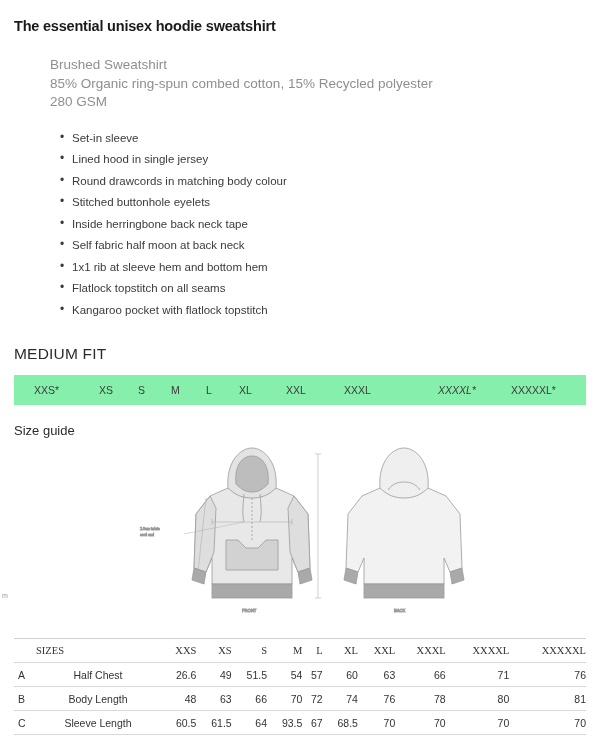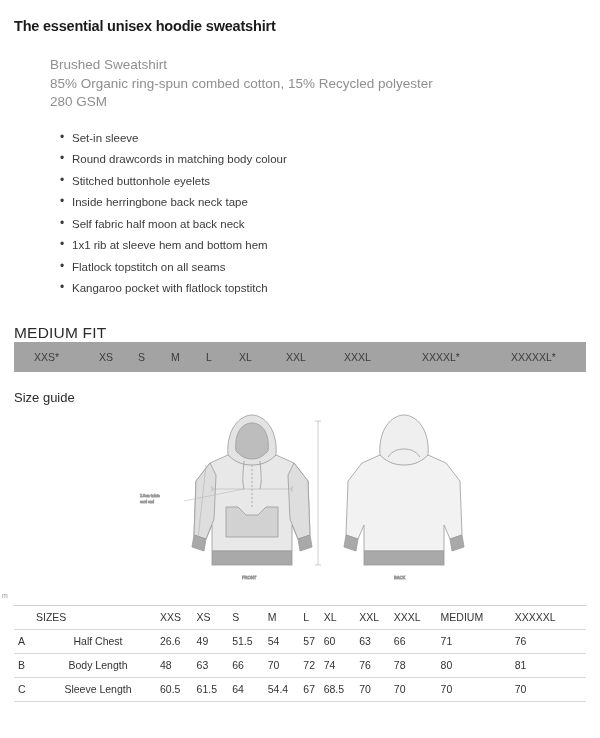--- a/index.html
+++ b/index.html
@@ -59,22 +59,22 @@
     font-size: 12px;
   }
   .fit-title {
     margin: 24px 0 0 0;
     font-size: 15.5px;
     color: #2b2b2b;
     font-weight: 400;
     letter-spacing: 0.2px;
   }
   .size-bar {
-    margin-top: 0;
-    background: #a3a3a3;
+    margin-top: 12px;
+    background: #86efac;
     height: 30px;
     display: flex;
     align-items: center;
     position: relative;
   }
   .size-bar span {
     position: absolute;
     font-size: 10.5px;
     color: #3b3b3b;
     white-space: nowrap;
@@ -95,24 +95,24 @@
     border-collapse: collapse;
     font-size: 10.5px;
     color: #333333;
     margin-top: 4px;
   }
   table.sizes th, table.sizes td {
     border-top: 1px solid #d8d8d8;
     border-bottom: 1px solid #d8d8d8;
     padding: 5px 0;
     font-weight: 400;
-    text-align: left;
+    text-align: right;
     height: 24px;
   }
-  table.sizes thead th { border-top: 1px solid #d0d0d0; }
+  table.sizes thead th { border-top: 1px solid #d0d0d0; font-family: Liberation Serif, serif; }
   table.sizes .c-letter { width: 22px; text-align: left; padding-left: 4px; color: #333; }
   table.sizes .c-label { width: 124px; text-align: center; }
   table.sizes thead th.c-label { text-align: left; }
   table.sizes td.c-label { color: #333; }
   .row-letter { font-size: 10.5px; }
   .edge-mark {
     position: absolute;
     left: 2px;
     top: 592px;
     font-size: 7px;
@@ -127,41 +127,42 @@
   <h1 class="title">The essential unisex hoodie sweatshirt</h1>
 
   <div class="subblock">
     <div>Brushed Sweatshirt</div>
     <div>85% Organic ring-spun combed cotton, 15% Recycled polyester</div>
     <div>280 GSM</div>
   </div>
 
   <ul class="features">
     <li>Set-in sleeve</li>
+    <li>Lined hood in single jersey</li>
     <li>Round drawcords in matching body colour</li>
     <li>Stitched buttonhole eyelets</li>
     <li>Inside herringbone back neck tape</li>
     <li>Self fabric half moon at back neck</li>
     <li>1x1 rib at sleeve hem and bottom hem</li>
     <li>Flatlock topstitch on all seams</li>
     <li>Kangaroo pocket with flatlock topstitch</li>
   </ul>
 
   <div class="fit-title">MEDIUM FIT</div>
 
   <div class="size-bar">
     <span style="left:20px;">XXS*</span>
     <span style="left:85px;">XS</span>
     <span style="left:124px;">S</span>
     <span style="left:157px;">M</span>
     <span style="left:192px;">L</span>
     <span style="left:225px;">XL</span>
     <span style="left:272px;">XXL</span>
     <span style="left:330px;">XXXL</span>
-    <span style="left:408px;">XXXXL*</span>
+    <span style="left:424px;font-style:italic;">XXXXL*</span>
     <span style="left:497px;">XXXXXL*</span>
   </div>
 
   <div class="guide-title">Size guide</div>
 
   <div class="art">
     <svg width="572" height="186" viewBox="0 0 572 186" xmlns="http://www.w3.org/2000/svg">
       <g stroke="#9a9a9a" stroke-width="0.8" fill="none">
 
         <g transform="translate(178,4)">
@@ -225,21 +226,21 @@
         <th class="c-letter"></th>
         <th class="c-label">SIZES</th>
         <th>XXS</th>
         <th>XS</th>
         <th>S</th>
         <th>M</th>
         <th>L</th>
         <th>XL</th>
         <th>XXL</th>
         <th>XXXL</th>
-        <th>MEDIUM</th>
+        <th>XXXXL</th>
         <th>XXXXXL</th>
       </tr>
     </thead>
     <tbody>
       <tr>
         <td class="c-letter row-letter">A</td>
         <td class="c-label">Half Chest</td>
         <td>26.6</td>
         <td>49</td>
         <td>51.5</td>
@@ -264,21 +265,21 @@
         <td>78</td>
         <td>80</td>
         <td>81</td>
       </tr>
       <tr>
         <td class="c-letter row-letter">C</td>
         <td class="c-label">Sleeve Length</td>
         <td>60.5</td>
         <td>61.5</td>
         <td>64</td>
-        <td>54.4</td>
+        <td>93.5</td>
         <td>67</td>
         <td>68.5</td>
         <td>70</td>
         <td>70</td>
         <td>70</td>
         <td>70</td>
       </tr>
     </tbody>
   </table>
 

